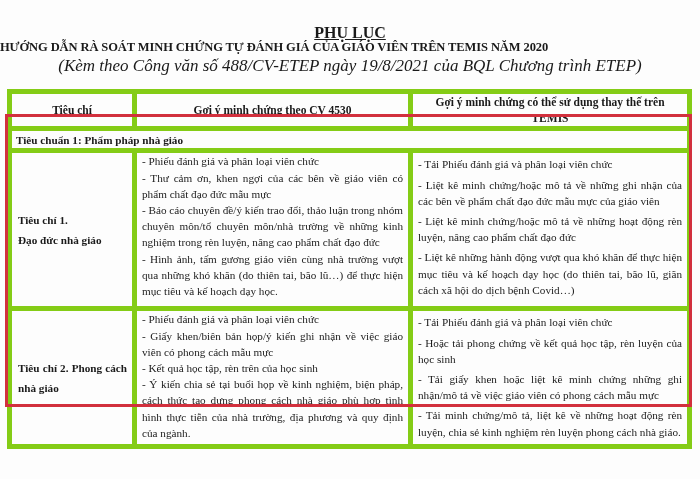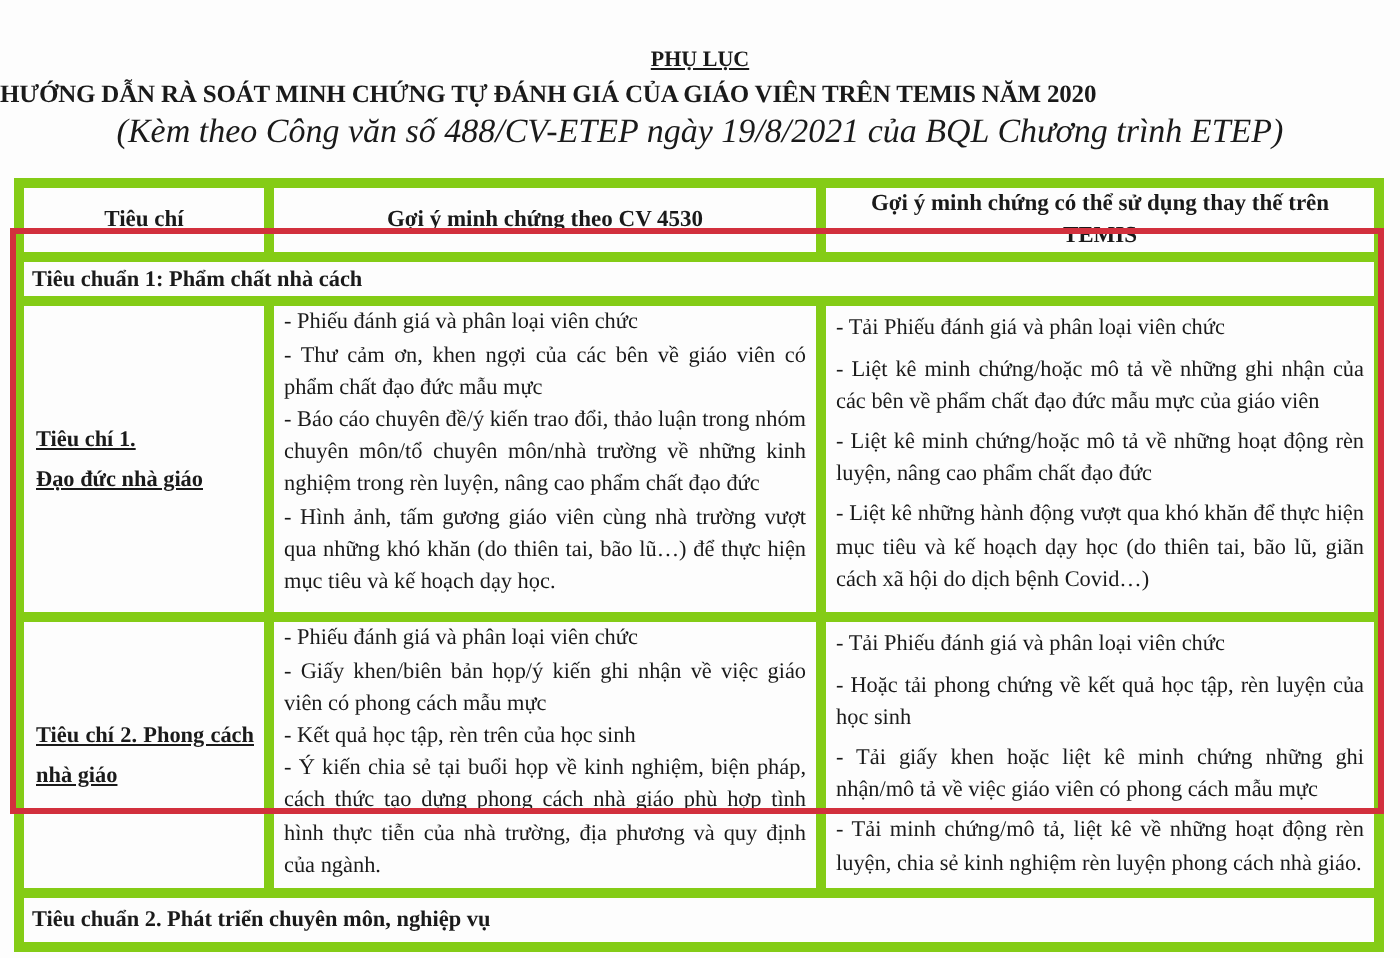--- a/index.html
+++ b/index.html
@@ -1,27 +1,27 @@
 <!DOCTYPE html>
 <html><head>
 <meta charset="utf-8">
 <style>
   html, body { margin:0; padding:0; }
   body { width:700px; height:479px; background:#fdfdfd; position:relative; overflow:hidden;
          font-family:"Liberation Serif", "DejaVu Serif", serif; color:#1a1a1a; }
-  .h1 { position:absolute; top:24px; width:700px; text-align:center; font-weight:bold; font-size:11px; text-decoration:underline; }
+  .h1 { position:absolute; top:24px; width:700px; text-align:center; font-weight:bold; font-size:16px; text-decoration:underline; }
   .h2 { position:absolute; top:40px; width:700px; text-align:left; font-weight:bold; font-size:12.5px; letter-spacing:-0.1px; }
   .h3 { position:absolute; top:56px; width:700px; text-align:center; font-style:italic; font-size:17px; }
   table { position:absolute; left:7px; top:89px; width:685px; border-collapse:collapse; font-size:11.2px; line-height:16.2px; }
   td, th { border:5px solid #84cc16; vertical-align:top; padding:0 5px; }
   th { font-weight:bold; text-align:center; height:24px; vertical-align:middle; font-size:11.5px; }
   .c1 { width:110px; }
   .c2 { width:261px; }
   .std { font-weight:bold; height:17px; padding:0 4px; vertical-align:middle; }
-  .crit { font-weight:bold; vertical-align:middle; padding-left:6px;text-decoration:underline; }
+  .crit { font-weight:bold; vertical-align:middle; padding-left:6px; }
   .crit div { line-height:20px; }
   .j { text-align:justify; }
   .item { margin:0; }
   .col3 .item { margin-bottom:4px; }
   .frame { position:absolute; left:5px; top:114px; width:681px; height:287px; border:3px solid #d2303d; pointer-events:none; }
 </style>
 </head>
 <body>
 
 <div>
@@ -31,21 +31,21 @@
 </div>
 
 <table>
   <tbody>
       <tr>
     <th class="c1">Tiêu chí</th>
     <th class="c2">Gợi ý minh chứng theo CV 4530</th>
     <th>Gợi ý minh chứng có thể sử dụng thay thế trên TEMIS</th>
   </tr>
   <tr>
-    <td colspan="3" class="std">Tiêu chuẩn 1: Phẩm chất nhà cách</td>
+    <td colspan="3" class="std">Tiêu chuẩn 1: Phẩm pháp nhà giáo</td>
   </tr>
   <tr style="height:158px">
     <td class="crit">
       <div>Tiêu chí 1.</div>
       <div>Đạo đức nhà giáo</div>
     </td>
     <td class="j">
       <p class="item">- Phiếu đánh giá và phân loại viên chức</p>
       <p class="item">- Thư cảm ơn, khen ngợi của các bên về giáo viên có phẩm chất đạo đức mẫu mực</p>
       <p class="item">- Báo cáo chuyên đề/ý kiến trao đổi, thảo luận trong nhóm chuyên môn/tổ chuyên môn/nhà trường về những kinh nghiệm trong rèn luyện, nâng cao phẩm chất đạo đức</p>
@@ -66,19 +66,16 @@
       <p class="item">- Kết quả học tập, rèn trên của học sinh</p>
       <p class="item">- Ý kiến chia sẻ tại buổi họp về kinh nghiệm, biện pháp, cách thức tạo dựng phong cách nhà giáo phù hợp tình hình thực tiễn của nhà trường, địa phương và quy định của ngành.</p>
     </td>
     <td class="j col3" style="padding-top:3px">
       <p class="item">- Tải Phiếu đánh giá và phân loại viên chức</p>
       <p class="item">- Hoặc tải phong chứng về kết quả học tập, rèn luyện của học sinh</p>
       <p class="item">- Tải giấy khen hoặc liệt kê minh chứng những ghi nhận/mô tả về việc giáo viên có phong cách mẫu mực</p>
       <p class="item">- Tải minh chứng/mô tả, liệt kê về những hoạt động rèn luyện, chia sẻ kinh nghiệm rèn luyện phong cách nhà giáo.</p>
     </td>
   </tr>
-  <tr>
-    <td colspan="3" class="std" style="height:22px">Tiêu chuẩn 2. Phát triển chuyên môn, nghiệp vụ</td>
-  </tr>
 </tbody>
   </table>
 
 <div class="frame"></div>
 
 </body></html>

